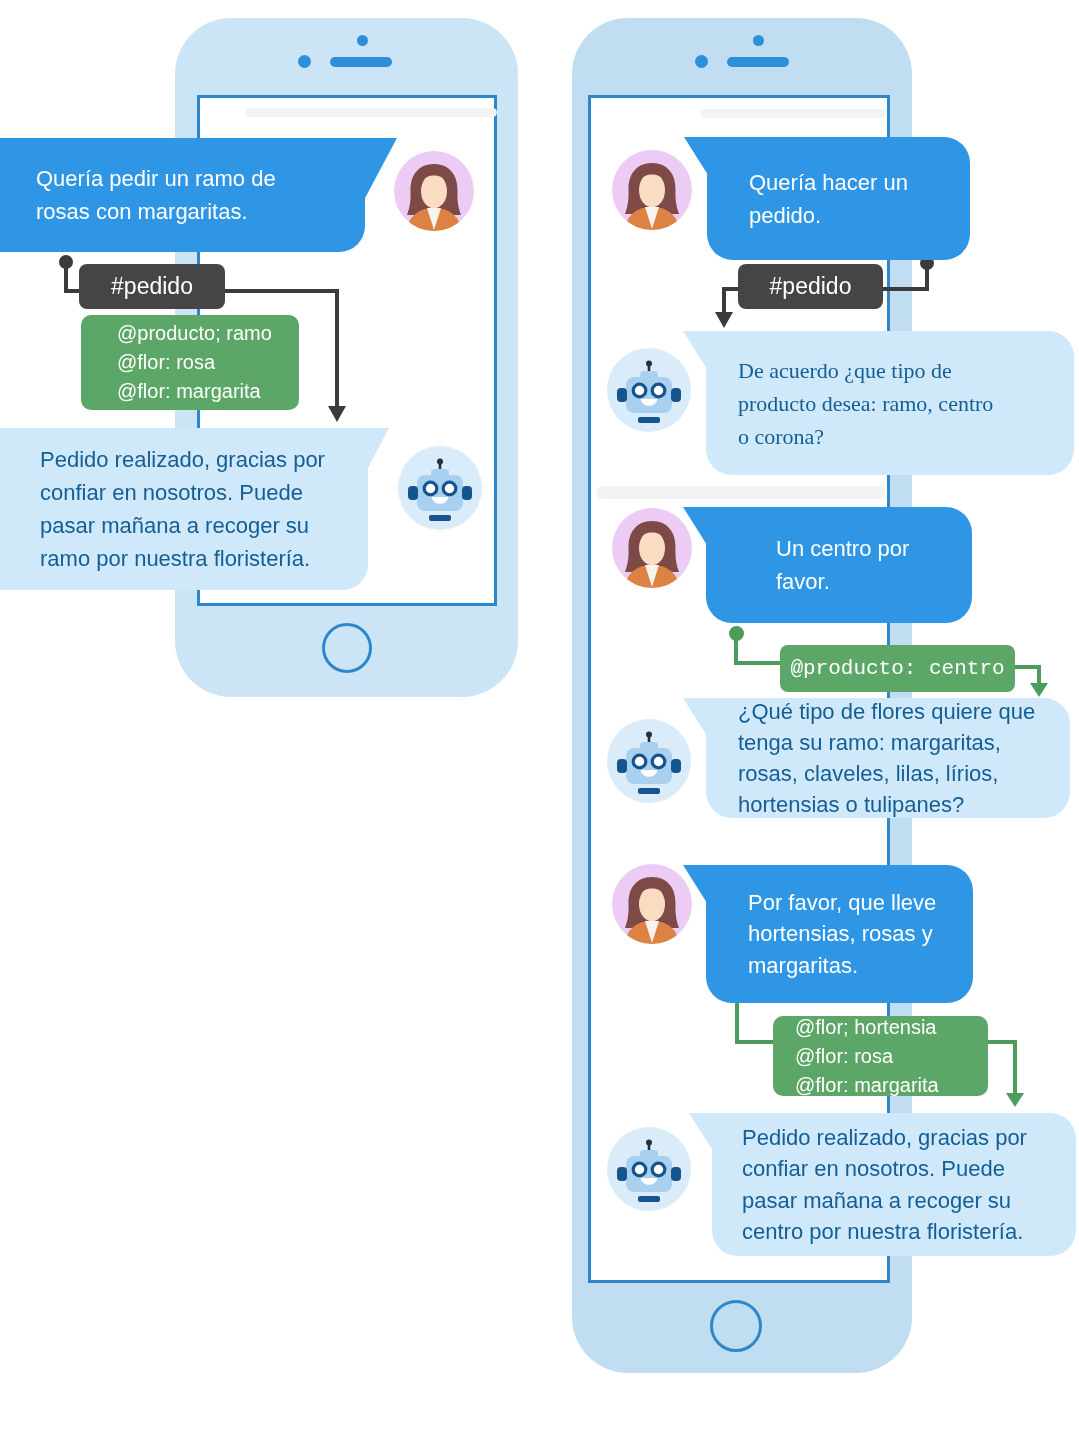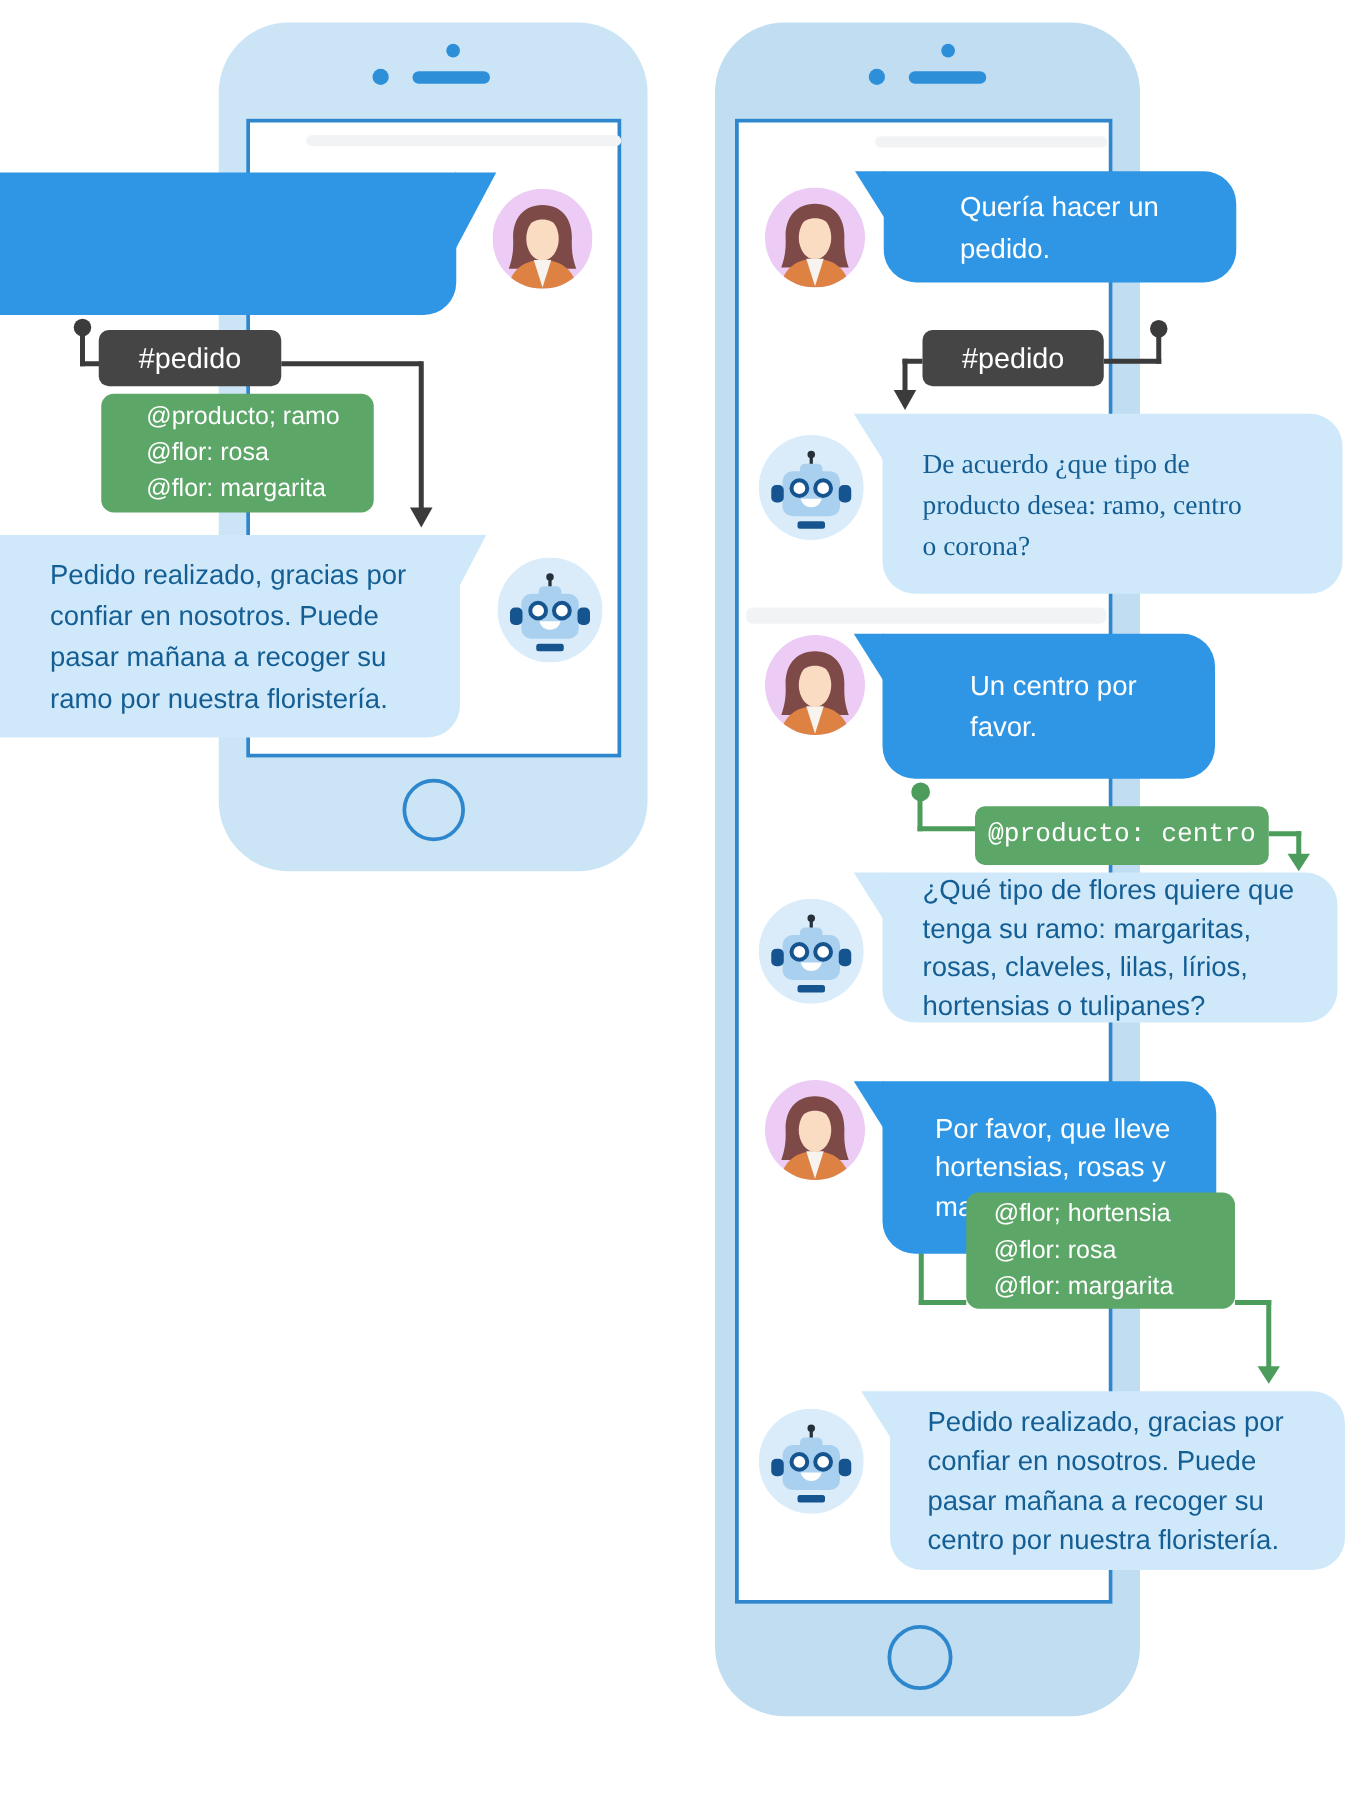--- a/index.html
+++ b/index.html
@@ -89,20 +89,22 @@
   <div class="phone lp" style="left:175px;top:18px;width:343px;height:679px;"></div>
   <div class="pdot" style="left:357px;top:35px;width:11px;height:11px;"></div>
   <div class="pdot" style="left:298px;top:55px;width:13px;height:13px;"></div>
   <div class="speaker" style="left:330px;top:57px;width:62px;height:10px;"></div>
   <div class="screen" style="left:197px;top:95px;width:300px;height:511px;"></div>
   <div class="band" style="left:245px;top:108px;width:252px;height:9px;"></div>
   <div class="home" style="left:322px;top:623px;width:50px;height:50px;"></div>
 
   <div class="bubble user" style="left:0;top:138px;width:365px;height:114px;border-radius:0 0 26px 0;">
     <div class="tail tr"></div>
+    <div class="txt" style="padding-left:36px;padding-right:70px;">Quería pedir un ramo de
+rosas con margaritas.</div>
   </div>
   <svg class="avatar" width="80" height="80" viewBox="0 0 80 80" style="left:394px;top:151px;">
       <use href="#woman-sym"></use>
     </svg>
 
   <div class="cdot" style="left:59px;top:255px;"></div>
   <div class="ln" style="left:64px;top:262px;width:4px;height:31px;"></div>
   <div class="ln" style="left:64px;top:289px;width:16px;height:4px;"></div>
   <div class="itag" style="left:79px;top:264px;width:146px;height:45px;">
     <span>#pedido</span>
@@ -133,21 +135,21 @@
   <div class="pdot" style="left:695px;top:55px;width:13px;height:13px;"></div>
   <div class="speaker" style="left:727px;top:57px;width:62px;height:10px;"></div>
   <div class="screen" style="left:588px;top:95px;width:302px;height:1188px;"></div>
   <div class="band" style="left:700px;top:109px;width:186px;height:9px;"></div>
   <div class="band" style="left:597px;top:486px;width:288px;height:13px;"></div>
   <div class="home" style="left:710px;top:1300px;width:52px;height:52px;"></div>
 
   <svg class="avatar" width="80" height="80" viewBox="0 0 80 80" style="left:612px;top:150px;">
       <use href="#woman-sym"></use>
     </svg>
-  <div class="bubble user" style="left:707px;top:137px;width:263px;height:89px;border-radius:0 26px 26px 26px;padding-left:19px;">
+  <div class="bubble user" style="left:707px;top:137px;width:263px;height:123px;border-radius:0 26px 26px 26px;">
     <div class="tail tl"></div>
     <div class="txt" style="padding-left:42px;padding-right:10px;">Quería hacer un
 pedido.</div>
   </div>
 
   <div class="cdot" style="left:920px;top:256px;"></div>
   <div class="ln" style="left:925px;top:263px;width:4px;height:28px;"></div>
   <div class="ln" style="left:883px;top:287px;width:46px;height:4px;"></div>
   <div class="itag" style="left:738px;top:264px;width:145px;height:45px;">
     <span>#pedido</span>
@@ -202,21 +204,21 @@
   <div class="bubble user" style="left:706px;top:865px;width:267px;height:138px;border-radius:0 26px 26px 26px;line-height:1.42;">
     <div class="tail tl"></div>
     <div class="txt" style="padding-left:42px;padding-right:8px;">Por favor, que lleve
 hortensias, rosas y
 margaritas.</div>
   </div>
 
   <div class="cdot g" style="left:730px;top:983px;"></div>
   <div class="ln g" style="left:735px;top:990px;width:4px;height:54px;"></div>
   <div class="ln g" style="left:735px;top:1040px;width:38px;height:4px;"></div>
-  <div class="ebox" style="left:773px;top:954px;width:215px;height:93px;padding-left:22px;">
+  <div class="ebox" style="left:773px;top:1016px;width:215px;height:80px;padding-left:22px;">
     <span>@flor; hortensia</span>
     <span>@flor: rosa</span>
     <span>@flor: margarita</span>
   </div>
   <div class="ln g" style="left:988px;top:1040px;width:29px;height:4px;"></div>
   <div class="ln g" style="left:1013px;top:1040px;width:4px;height:55px;"></div>
   <div class="arr g" style="left:1006px;top:1093px;"></div>
 
   <svg class="avatar" width="84" height="84" viewBox="0 0 84 84" style="left:607px;top:1127px;">
       <use href="#robot-sym"></use>

